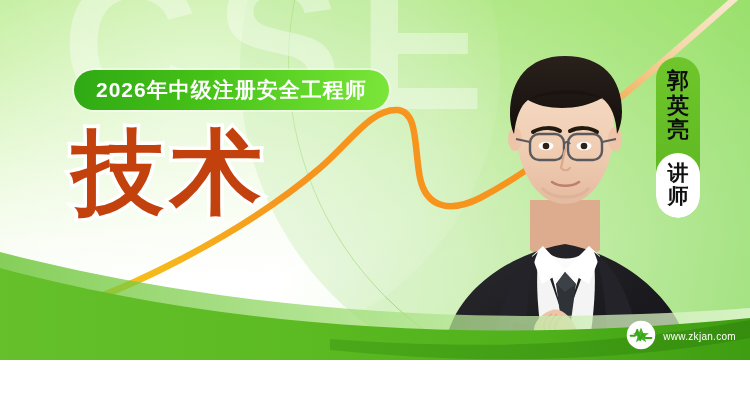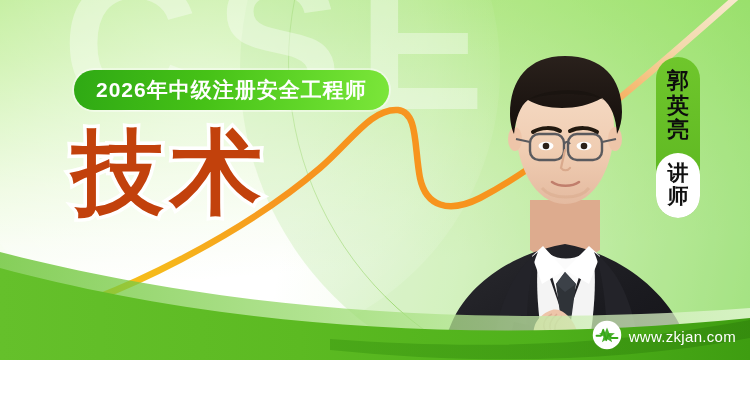--- a/index.html
+++ b/index.html
@@ -230,21 +230,21 @@
     line-height: 1;
   }
   .logo-name {
     color: #ffffff;
     font-size: 18px;
     font-weight: bold;
     letter-spacing: 0.5px;
   }
   .logo-url {
     color: #ffffff;
-    font-size: 15px;
+    font-size: 10px;
     letter-spacing: 0.3px;
     margin-top: 3px;
   }
 </style>
 </head>
 <body>
 
 <div class="poster">
 
   <div class="bg-base"></div>

